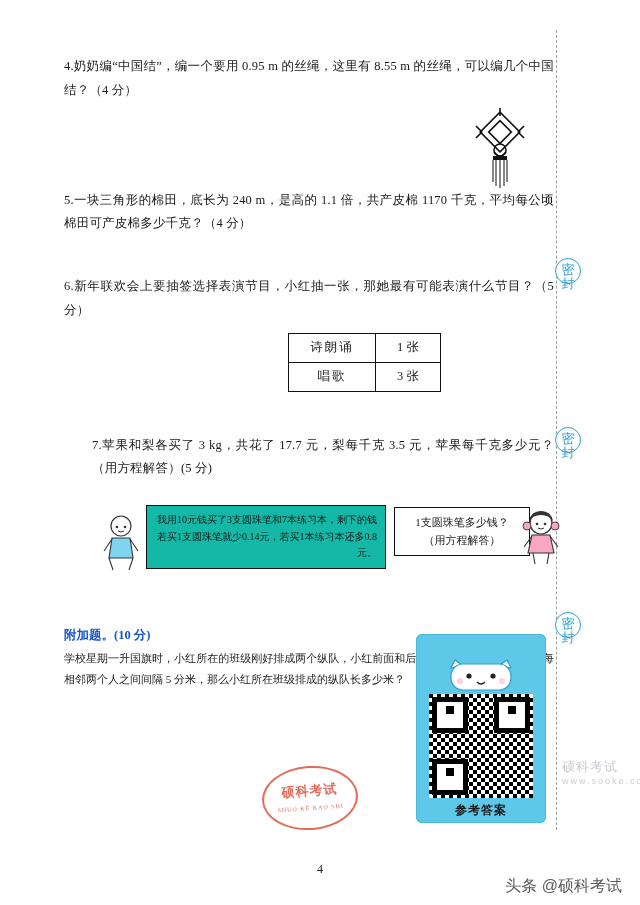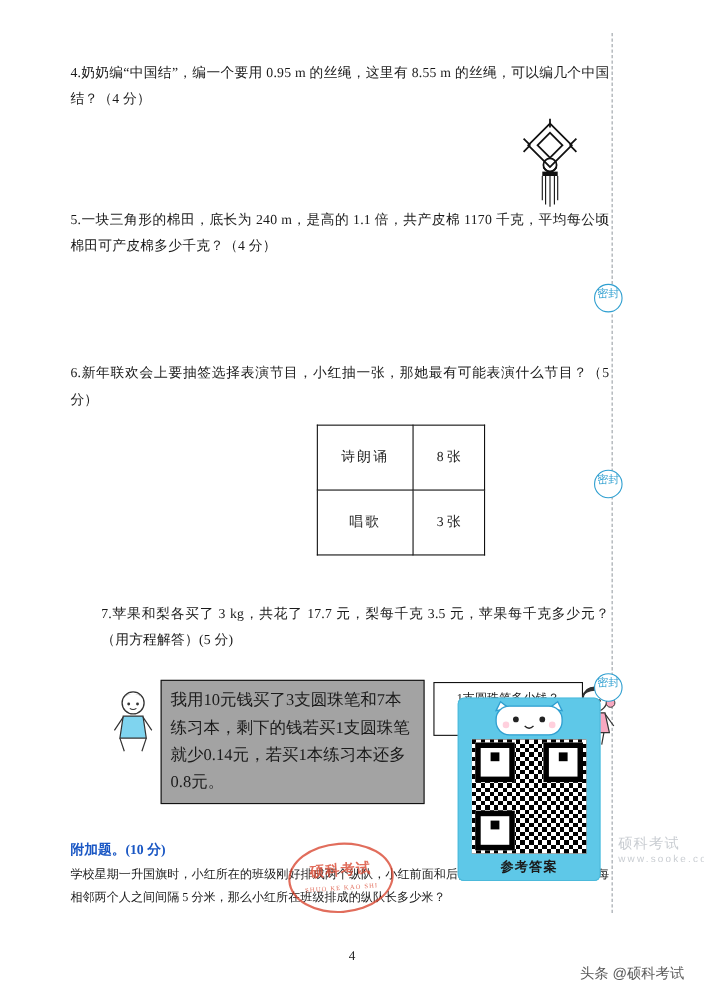--- a/index.html
+++ b/index.html
@@ -38,24 +38,24 @@
   .q {
     font-size: 12.5px;
     line-height: 1.9;
     letter-spacing: 0.2px;
     text-align: justify;
   }
 
   
   #q4 { margin-top: 0; }
   #q5 { margin-top: 86px; }
-  #q6 { margin-top: 92px; }
+  #q6 { margin-top: 39px; }
   #q7 { margin-top: 42px; margin-left: 28px; }
   #q8 { margin-top: 78px; }
-  #extra { margin-top: 60px; }
+  #extra { margin-top: 36px; }
 
   
   .knot {
     position: absolute;
     left: 460px;
     top: 100px;
     width: 80px;
     height: 100px;
   }
 
@@ -63,21 +63,21 @@
   .tbl-wrap {
     margin-top: 10px;
     margin-left: 224px;
   }
   table.perf {
     border-collapse: collapse;
     font-size: 12.5px;
   }
   table.perf td {
     border: 1px solid #111;
-    padding: 20px 0;
+    padding: 5px 0;
     text-align: center;
     height: 18px;
   }
   table.perf td.c1 { width: 86px; letter-spacing: 2px; }
   table.perf td.c2 { width: 64px; }
 
   
   .q8-row {
     position: relative;
     margin-top: 14px;
@@ -90,23 +90,24 @@
     width: 42px;
     height: 58px;
   }
   .bubble-left {
     position: absolute;
     left: 82px;
     top: 10px;
     width: 222px;
     border: 1px solid #111;
     padding: 6px 8px;
-    font-size: 15px;
+    font-size: 10px;
     line-height: 1.65;
-    background: #a3a3a3;
+    background: #14b8a6;
+    text-align: right;
   }
   .bubble-right {
     position: absolute;
     left: 330px;
     top: 12px;
     width: 118px;
     border: 1px solid #111;
     padding: 6px 8px;
     font-size: 11px;
     line-height: 1.6;
@@ -135,21 +136,21 @@
   }
 
   
   .qr-box {
     position: absolute;
     left: 416px;
     top: 634px;
     width: 118px;
     background: #5ec8e8;
     border-radius: 6px;
-    padding: 2px 6px 4px 6px;
+    padding: 24px 6px 4px 6px;
     text-align: center;
     box-shadow: 0 0 0 1px #4cb9da inset;
   }
   .qr-cat {
     height: 34px;
     position: relative;
     margin-bottom: 2px;
   }
   .qr-img {
     width: 104px;
@@ -207,28 +208,28 @@
   }
   .stamp .s-sub {
     font-size: 6px;
     letter-spacing: 1px;
     margin-top: 5px;
   }
 
   
   .side-badge {
     position: absolute;
-    left: 540px;
+    left: 555px;
     width: 26px;
     height: 26px;
     border: 1px solid #2f9fd0;
     border-radius: 50%;
     background: #fff;
     color: #2f9fd0;
-    font-size: 10px;
+    font-size: 13px;
     line-height: 1.05;
     text-align: center;
     padding-top: 4px;
     box-sizing: border-box;
   }
   #badge1 { top: 258px; }
   #badge2 { top: 427px; }
   #badge3 { top: 612px; }
 
   
@@ -253,21 +254,21 @@
     top: 862px;
     width: 640px;
     text-align: center;
     font-size: 12px;
     color: #222;
   }
   .footer-brand {
     position: absolute;
     right: 18px;
     top: 876px;
-    font-size: 13px;
+    font-size: 16px;
     color: #5a5a5a;
     font-family: "Liberation Sans", sans-serif;
   }
 </style>
 </head>
 <body>
 
 <div class="page">
 
   <div class="fold-line"></div>
@@ -278,21 +279,21 @@
 
     <div class="q" id="q5">5.一块三角形的棉田，底长为 240 m，是高的 1.1 倍，共产皮棉 1170 千克，平均每公顷棉田可产皮棉多少千克？（4 分）</div>
 
     <div class="q" id="q6">6.新年联欢会上要抽签选择表演节目，小红抽一张，那她最有可能表演什么节目？（5 分）</div>
 
     <div class="tbl-wrap">
       <table class="perf">
         <tbody>
             <tr>
           <td class="c1">诗朗诵</td>
-          <td class="c2">8 张</td>
+          <td class="c2">1 张</td>
         </tr>
         <tr>
           <td class="c1">唱歌</td>
           <td class="c2">3 张</td>
         </tr>
       </tbody>
         </table>
     </div>
 
     <div class="q" id="q7">7.苹果和梨各买了 3 kg，共花了 17.7 元，梨每千克 3.5 元，苹果每千克多少元？（用方程解答）(5 分)</div>

